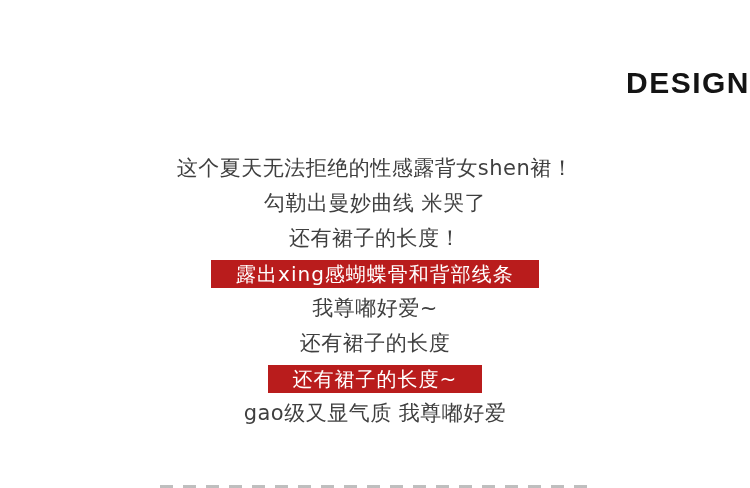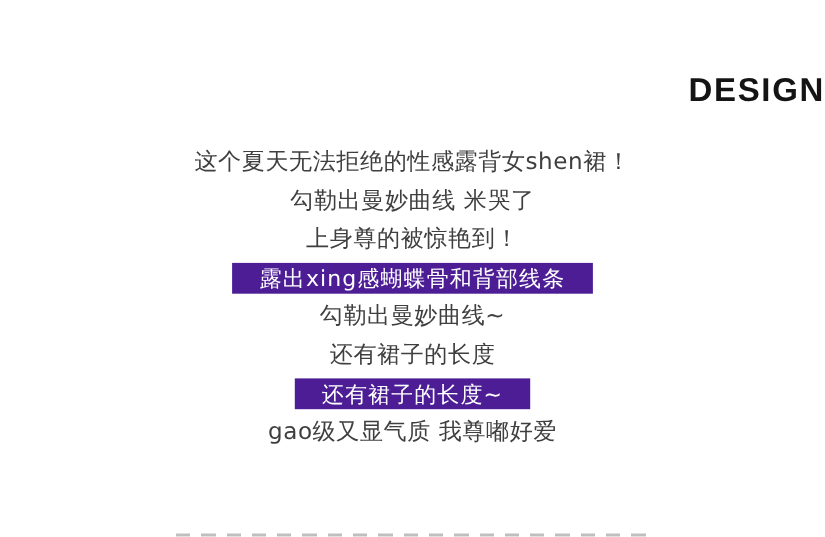--- a/index.html
+++ b/index.html
@@ -22,38 +22,38 @@
     width: 100%;
     text-align: right;
     font-family: "Liberation Sans", "DejaVu Sans", sans-serif;
     font-size: 30px;
     font-weight: 700;
     letter-spacing: 1.5px;
     color: #141414;
   }
   .lines {
     position: absolute;
-    top: 130px;
+    top: 151px;
     left: 0;
     width: 100%;
     text-align: center;
   }
   .line {
     height: 35px;
     line-height: 35px;
     font-size: 21px;
     font-weight: 400;
     color: #3f3f3f;
     letter-spacing: 0.5px;
     white-space: nowrap;
   }
   .line .hl {
     display: inline-block;
     vertical-align: middle;
-    background: #4c1d95;
+    background: #b91c1c;
     color: #ffffff;
     font-size: 20px;
     height: 28px;
     line-height: 28px;
     padding: 0 25px;
     letter-spacing: 1px;
   }
   
   .cutoff {
     position: absolute;
@@ -78,27 +78,27 @@
   <div class="title">DESIGN</div>
 
   <div class="lines">
     <div class="line">
       <span>这个夏天无法拒绝的性感露背女shen裙！</span>
     </div>
     <div class="line">
       <span>勾勒出曼妙曲线 米哭了</span>
     </div>
     <div class="line">
-      <span>上身尊的被惊艳到！</span>
+      <span>还有裙子的长度！</span>
     </div>
     <div class="line">
       <span class="hl">露出xing感蝴蝶骨和背部线条</span>
     </div>
     <div class="line">
-      <span>勾勒出曼妙曲线~</span>
+      <span>我尊嘟好爱~</span>
     </div>
     <div class="line">
       <span>还有裙子的长度</span>
     </div>
     <div class="line">
       <span class="hl">还有裙子的长度~</span>
     </div>
     <div class="line">
       <span>gao级又显气质 我尊嘟好爱</span>
     </div>

